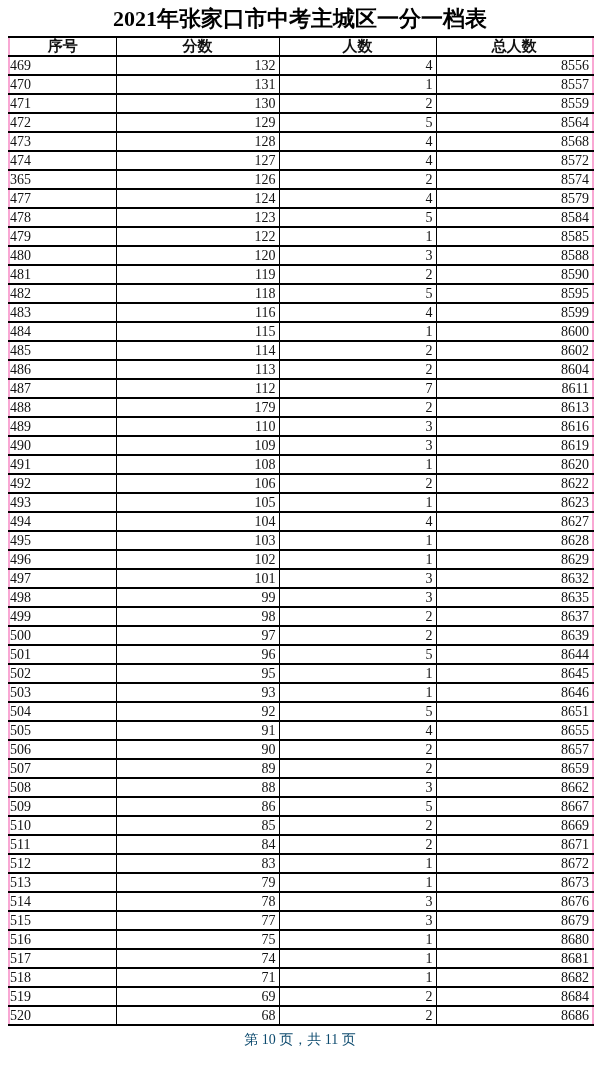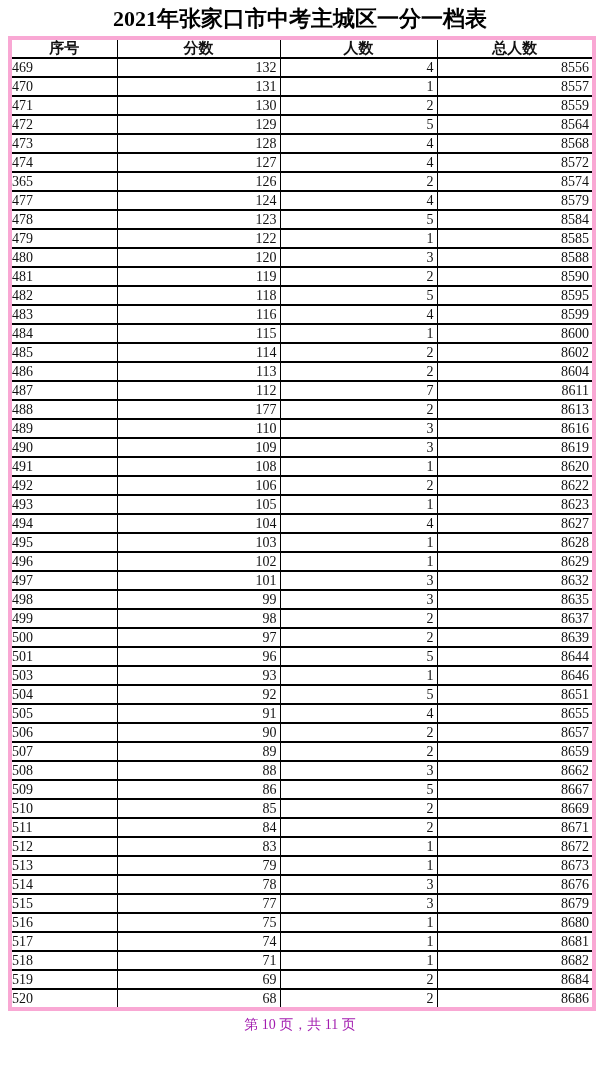--- a/index.html
+++ b/index.html
@@ -22,21 +22,21 @@
     font-size: 22px;
     font-weight: bold;
     color: #000000;
     white-space: nowrap;
   }
   table.score-table {
     border-collapse: collapse;
     table-layout: fixed;
     margin-left: 8px;
     width: 584px;
-    border: 4px solid #f9a8d4;
+    border: 2px solid #f9a8d4;
   }
   .score-table th, .score-table td {
     border-left: 1px solid #000000;
     border-right: 1px solid #000000;
     border-top: 2px solid #000000;
     border-bottom: 2px solid #000000;
     height: 17px;
     line-height: 17px;
     padding: 0;
     font-size: 14px;
@@ -49,21 +49,21 @@
     text-align: center;
   }
   .score-table td.c0 { }
   .score-table td.c1,
   .score-table td.c2,
   .score-table td.c3 { text-align: right; padding-right: 3px; }
   .page-footer {
     margin-top: 5px;
     text-align: center;
     font-size: 14px;
-    color: #a21caf;
+    color: #0c4a6e;
     white-space: nowrap;
   }
 </style>
 </head>
 <body>
 
 <div>
   <h1 class="page-title">2021年张家口市中考主城区一分一档表</h1>
 
   <table class="score-table">
@@ -185,21 +185,21 @@
           <td class="c3">8604</td>
         </tr>
         <tr>
           <td class="c0">487</td>
           <td class="c1">112</td>
           <td class="c2">7</td>
           <td class="c3">8611</td>
         </tr>
         <tr>
           <td class="c0">488</td>
-          <td class="c1">177</td>
+          <td class="c1">179</td>
           <td class="c2">2</td>
           <td class="c3">8613</td>
         </tr>
         <tr>
           <td class="c0">489</td>
           <td class="c1">110</td>
           <td class="c2">3</td>
           <td class="c3">8616</td>
         </tr>
         <tr>
@@ -266,20 +266,26 @@
           <td class="c0">500</td>
           <td class="c1">97</td>
           <td class="c2">2</td>
           <td class="c3">8639</td>
         </tr>
         <tr>
           <td class="c0">501</td>
           <td class="c1">96</td>
           <td class="c2">5</td>
           <td class="c3">8644</td>
+        </tr>
+        <tr>
+          <td class="c0">502</td>
+          <td class="c1">95</td>
+          <td class="c2">1</td>
+          <td class="c3">8645</td>
         </tr>
         <tr>
           <td class="c0">503</td>
           <td class="c1">93</td>
           <td class="c2">1</td>
           <td class="c3">8646</td>
         </tr>
         <tr>
           <td class="c0">504</td>
           <td class="c1">92</td>

